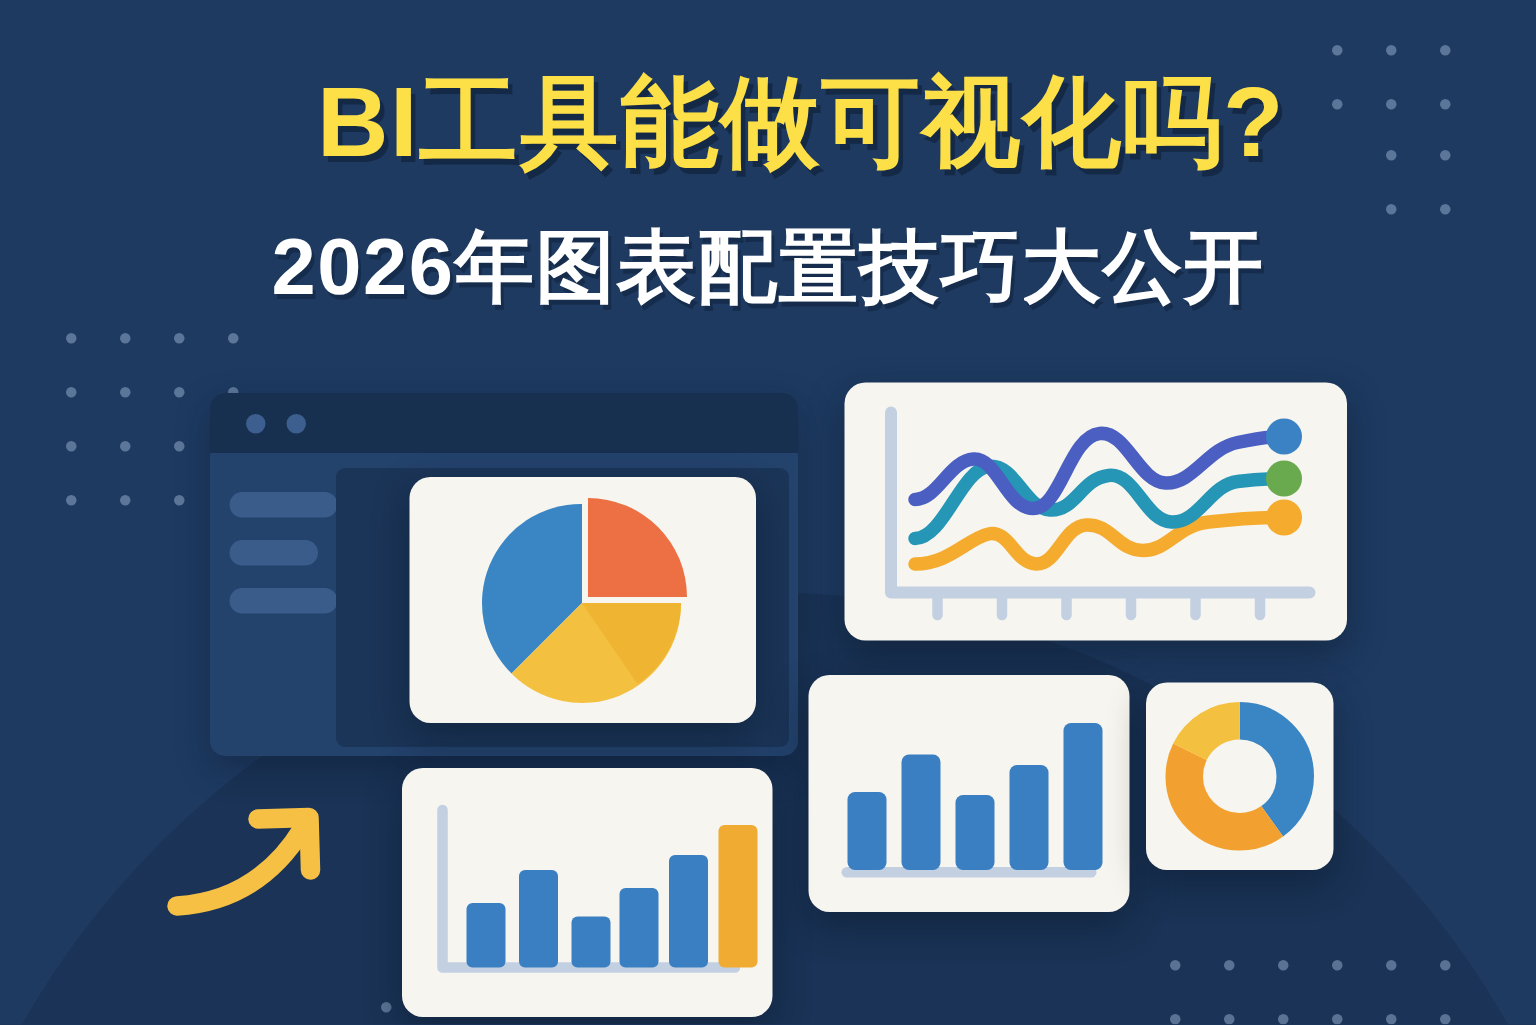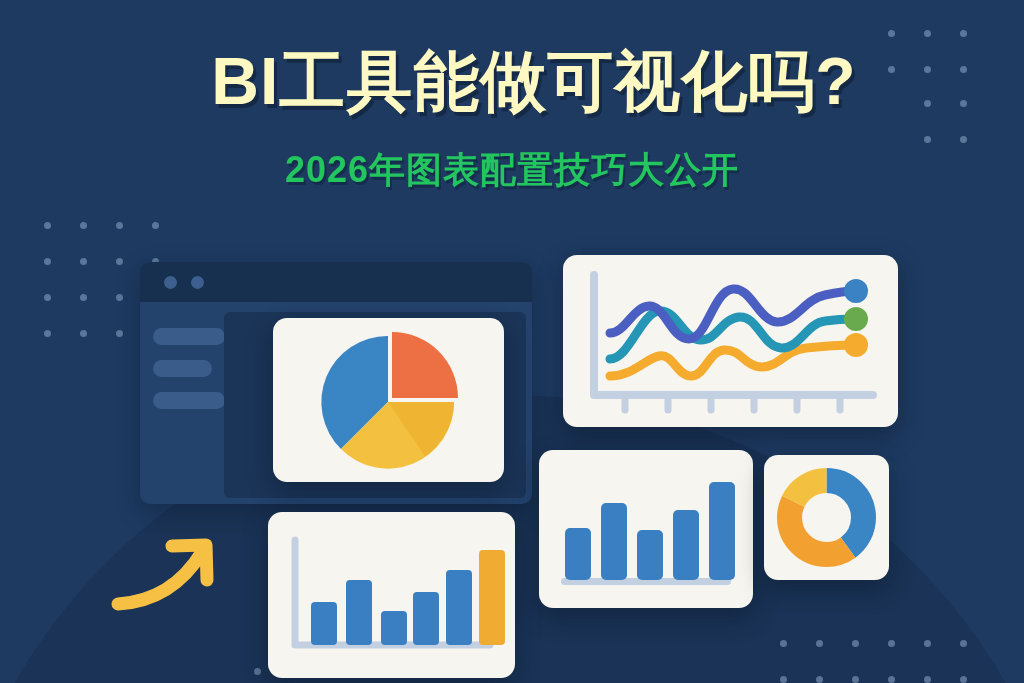--- a/index.html
+++ b/index.html
@@ -35,29 +35,29 @@
   }
   .dots-tl { left:44px; top:222px;  grid-template-columns:repeat(4,36px); grid-auto-rows:36px; }
   .dots-tr { right:28px; top:30px;  grid-template-columns:repeat(3,36px); grid-auto-rows:36px; }
   .dots-tr2{ right:28px; top:100px; grid-template-columns:repeat(2,36px); grid-auto-rows:36px; }
   .dots-bl { left:254px; top:668px; grid-template-columns:repeat(2,36px); grid-auto-rows:36px; }
   .dots-br { right:28px; top:640px; grid-template-columns:repeat(6,36px); grid-auto-rows:36px; }
 
   
   .title-wrap { position:absolute; left:0; top:48px; width:1024px; text-align:center; z-index:6; }
   .title {
-    font-size:66px; font-weight:bold; color:#fef9c3;
+    font-size:66px; font-weight:bold; color:#fde047;
     letter-spacing:1px; line-height:1.0;
     text-shadow:3px 4px 0 rgba(12,28,50,.55);
     white-space:nowrap;
     padding-left:44px;
   }
   .subtitle-wrap { position:absolute; left:0; top:152px; width:1024px; text-align:center; z-index:6; }
   .subtitle {
-    font-size:36px; font-weight:bold; color:#22c55e;
+    font-size:53px; font-weight:bold; color:#ffffff;
     letter-spacing:1px; line-height:1.0;
     text-shadow:2px 3px 0 rgba(12,28,50,.45);
     white-space:nowrap;
   }
 
   
   .browser {
     position:absolute; left:140px; top:262px;
     width:392px; height:242px;
     background:#23426c;

